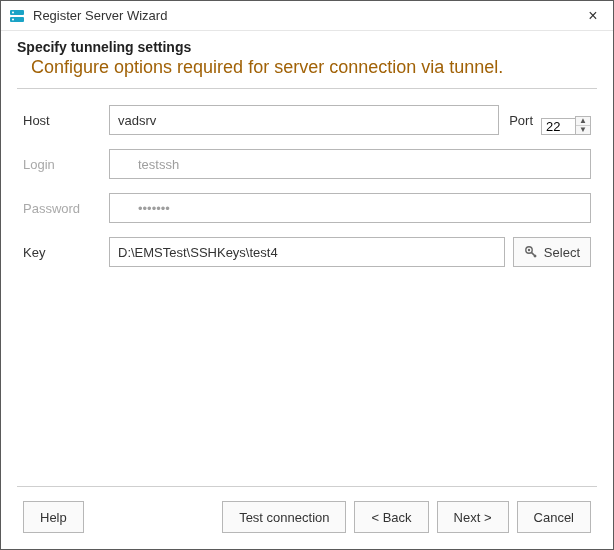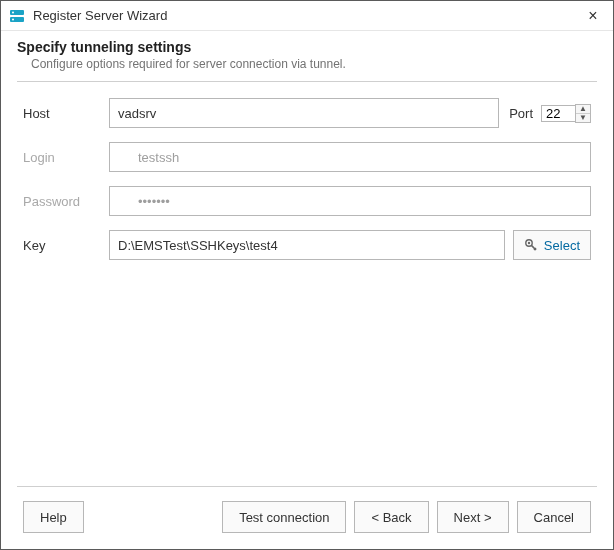--- a/index.html
+++ b/index.html
@@ -44,22 +44,22 @@
   .header {
     padding: 8px 16px 10px 16px;
   }
   .header .h-title {
     font-weight: 600;
     font-size: 14px;
     color: #222;
     margin-bottom: 2px;
   }
   .header .h-sub {
-    color: #737373;
-    font-size: 12px;
+    color: #a16207;
+    font-size: 18px;
     padding-left: 14px;
   }
   .divider {
     height: 1px;
     background: #cfcfcf;
     margin: 0 16px;
   }
   .form-area {
     padding: 16px 22px 0 22px;
     flex: 1;
@@ -85,21 +85,21 @@
     font-size: 13px;
     outline: none;
   }
   .field.readonly { color: #9e9e9e; background: #fff; padding-left: 28px; }
   .port-label {
     margin: 0 8px 0 10px;
     color: #333;
   }
   .port-wrap {
     display: flex;
-    align-items: center;
+    align-items: flex-end;
     height: 30px;
   }
   .port-input {
     width: 34px;
     border: 1px solid #b7b7b7;
     border-right: none;
     padding: 0 4px;
     text-align: left;
     background: #fff;
     font-family: inherit;
@@ -128,21 +128,21 @@
     height: 30px;
     border: 1px solid #b7b7b7;
     background: #fafafa;
     padding: 0 10px;
     display: inline-flex;
     align-items: center;
     gap: 6px;
     cursor: pointer;
     font-family: inherit;
     font-size: 13px;
-    color: #0369a1;
+    color: #404040;
   }
   .select-btn .key-icon { display: inline-flex; }
   .footer {
     border-top: 1px solid #cfcfcf;
     margin: 0 16px;
     padding: 14px 6px 16px 6px;
     display: flex;
     align-items: center;
   }
   .btn {

